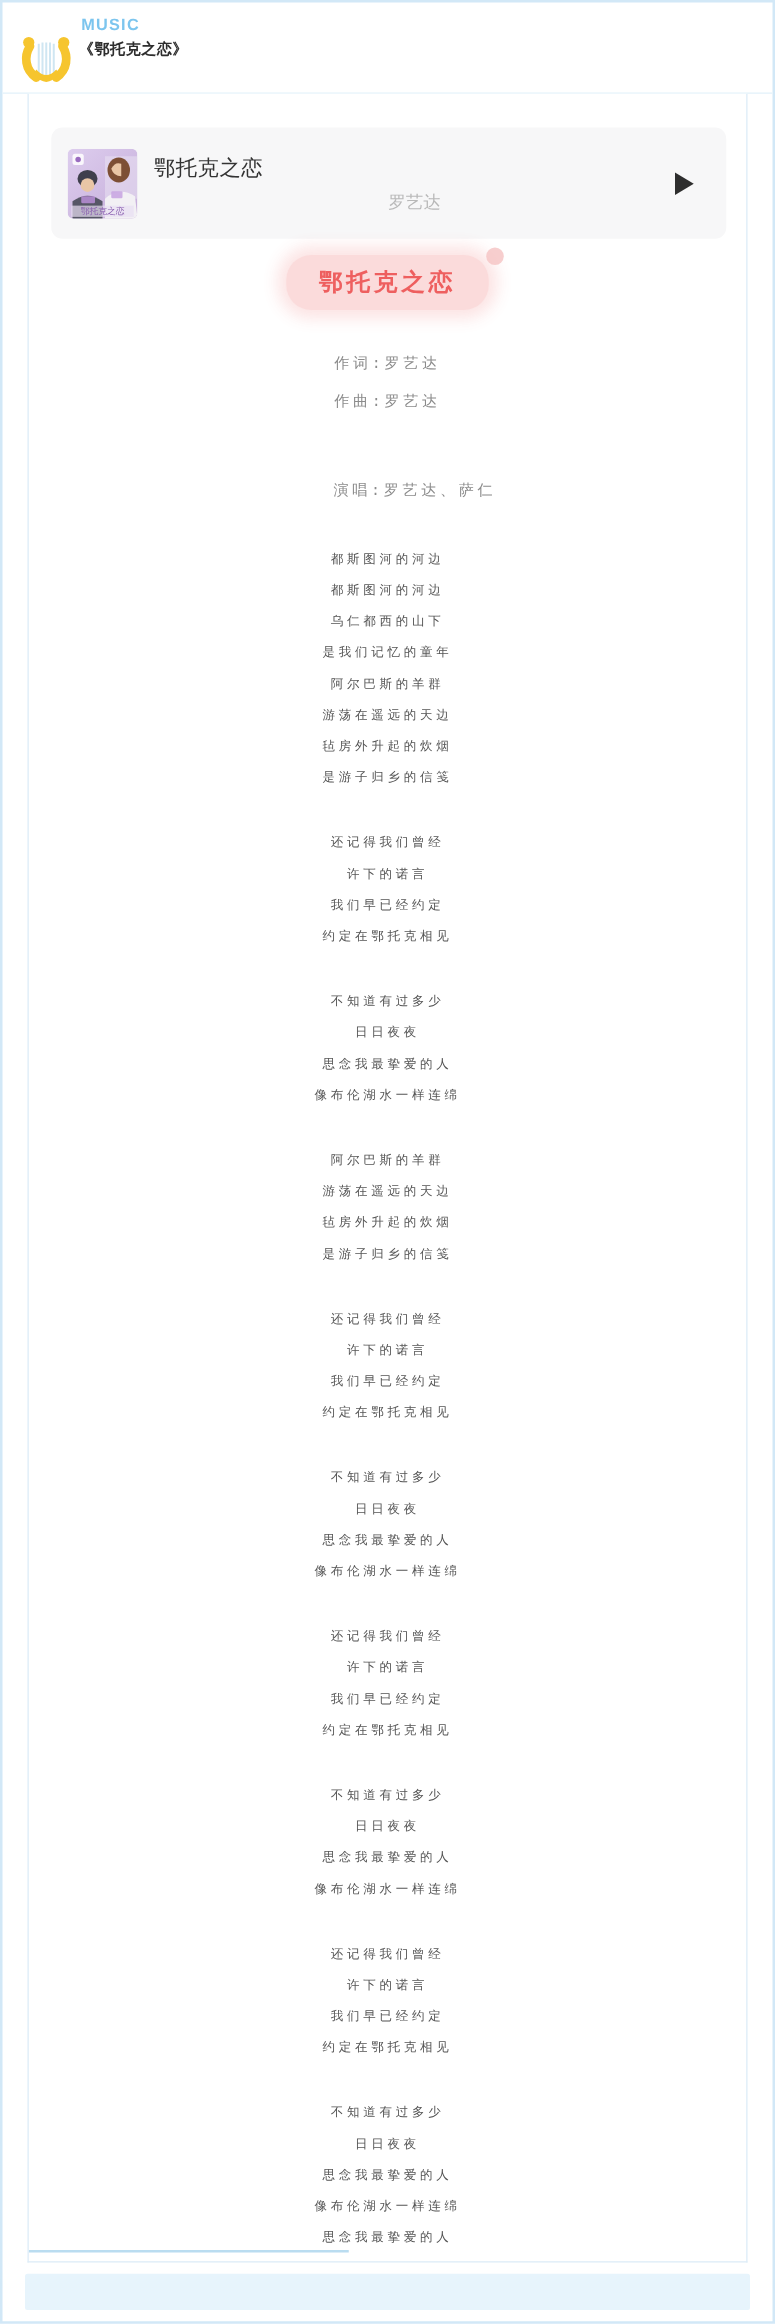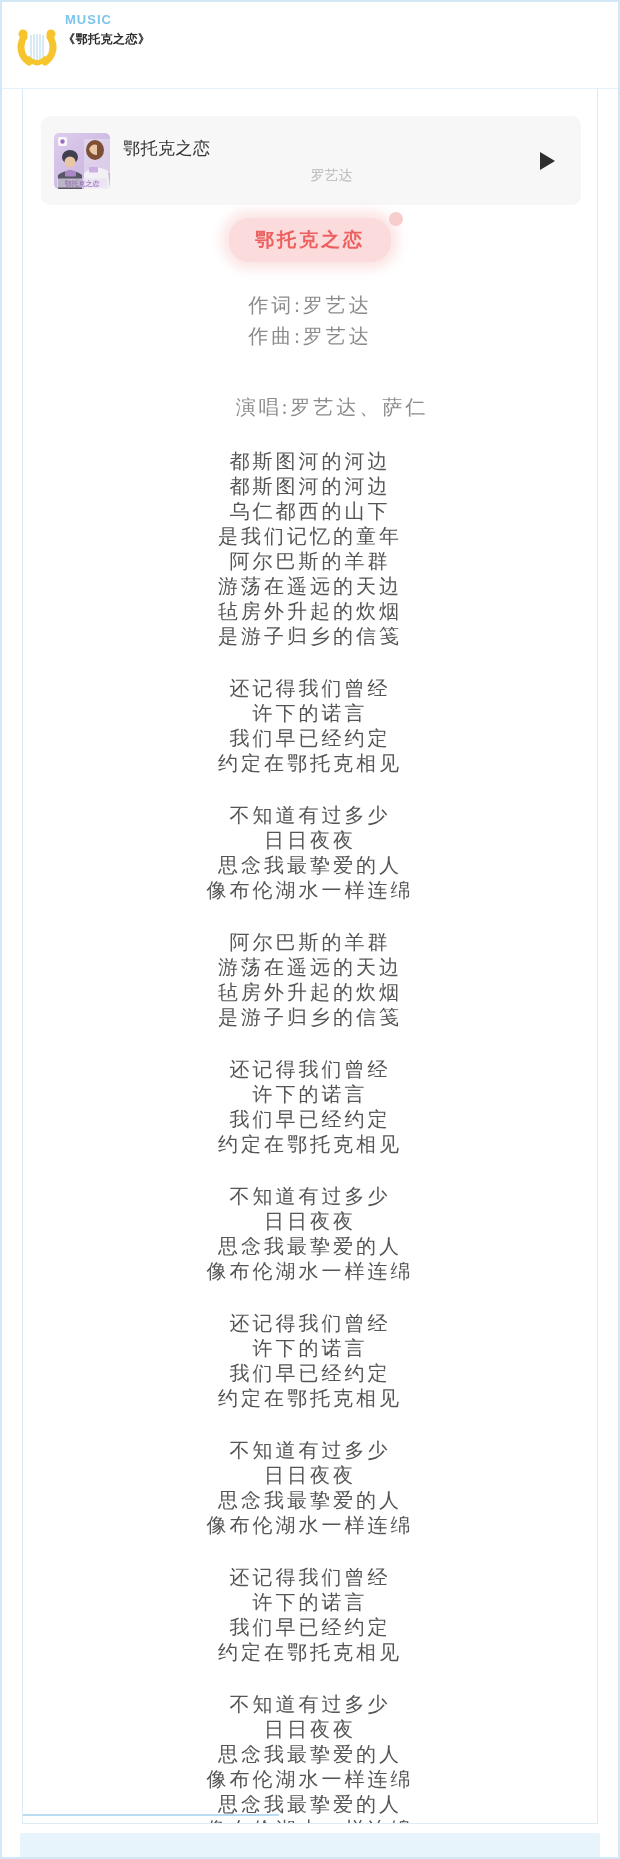--- a/index.html
+++ b/index.html
@@ -5,21 +5,21 @@
   * { margin:0; padding:0; box-sizing:border-box; }
   html,body { width:620px; background:#ffffff; }
   body{
     font-family:"Liberation Sans", sans-serif;
     width:620px; height:1859px;
     border:2px solid #d2e8f7;
     position:relative;
     overflow:hidden;
   }
   
-  .header{ position:relative; height:87px; border-bottom:1px solid #e2f1fa; }
+  .header{ position:relative; height:73px; border-bottom:1px solid #e2f1fa; }
   .lyre{ position:absolute; left:13px; top:24px; width:44px; height:46px; }
   .eyebrow{
     position:absolute; left:63px; top:10px;
     font-size:13px; font-weight:bold; letter-spacing:1px; color:#7cc5ee;
   }
   .page-title{
     position:absolute; left:61px; top:29px;
     font-size:12px; font-weight:bold; color:#2e2e2e; letter-spacing:0.5px;
   }
   
@@ -57,28 +57,28 @@
     font-size:19px; font-weight:bold; color:#ee5f5f; letter-spacing:3px;
   }
   .badge-dot{
     position:absolute; top:-6px; right:-12px;
     width:14px; height:14px; border-radius:50%;
     background:#f6c6c6; opacity:0.85;
   }
   
   .credits{
     margin-top:22px; text-align:center;
-    font-family:Liberation Serif, serif;
-    font-size:20px; line-height:31px; letter-spacing:3px; color:#8b8b8b;
+    font-family:Liberation Mono, monospace;
+    font-size:12px; line-height:31px; letter-spacing:3px; color:#8b8b8b;
   }
   .credit-line.indent{ transform:translateX(22px);margin-top:40px; }
   .stanzas{
     margin-top:26px; text-align:center;
     font-family:"DejaVu Serif", serif;
-    font-size:20px; line-height:25px; letter-spacing:3px; color:#555555;
+    font-size:10px; line-height:25px; letter-spacing:3px; color:#555555;
   }
   .stanza{ margin-bottom:27px; }
   
   .partial-line{
     position:absolute; left:0; bottom:7px;
     width:256px; height:2px; background:#badcf0;
   }
   .footer-bar{
     margin:9px 18px 0 18px; height:29px;
     background:#e7f4fc; border-radius:2px;

